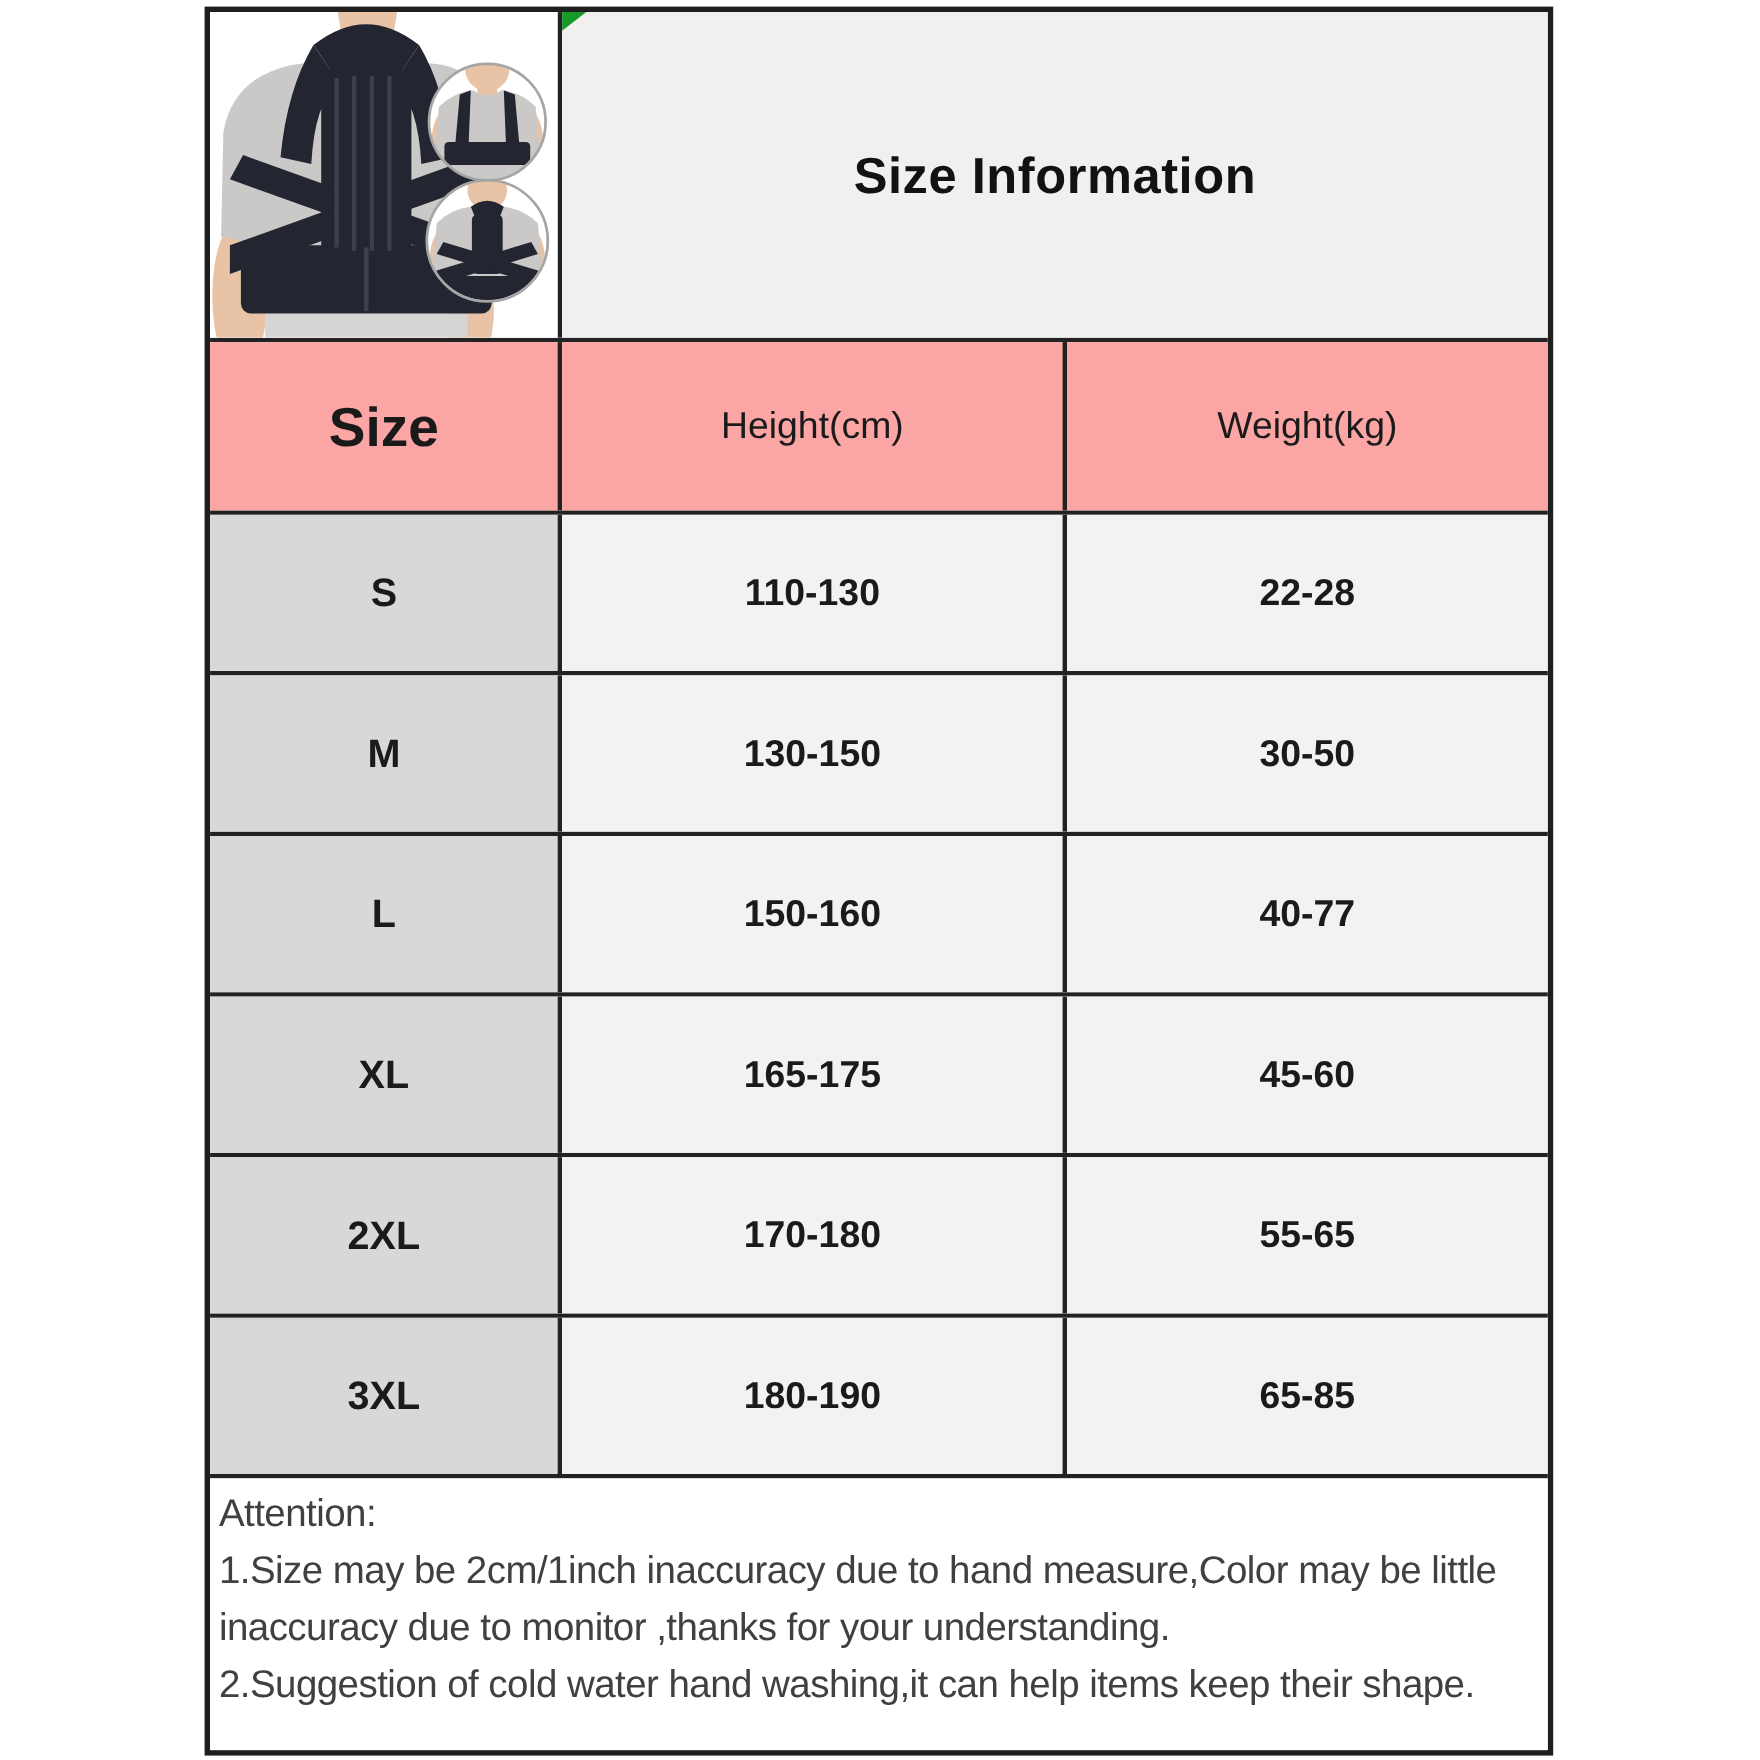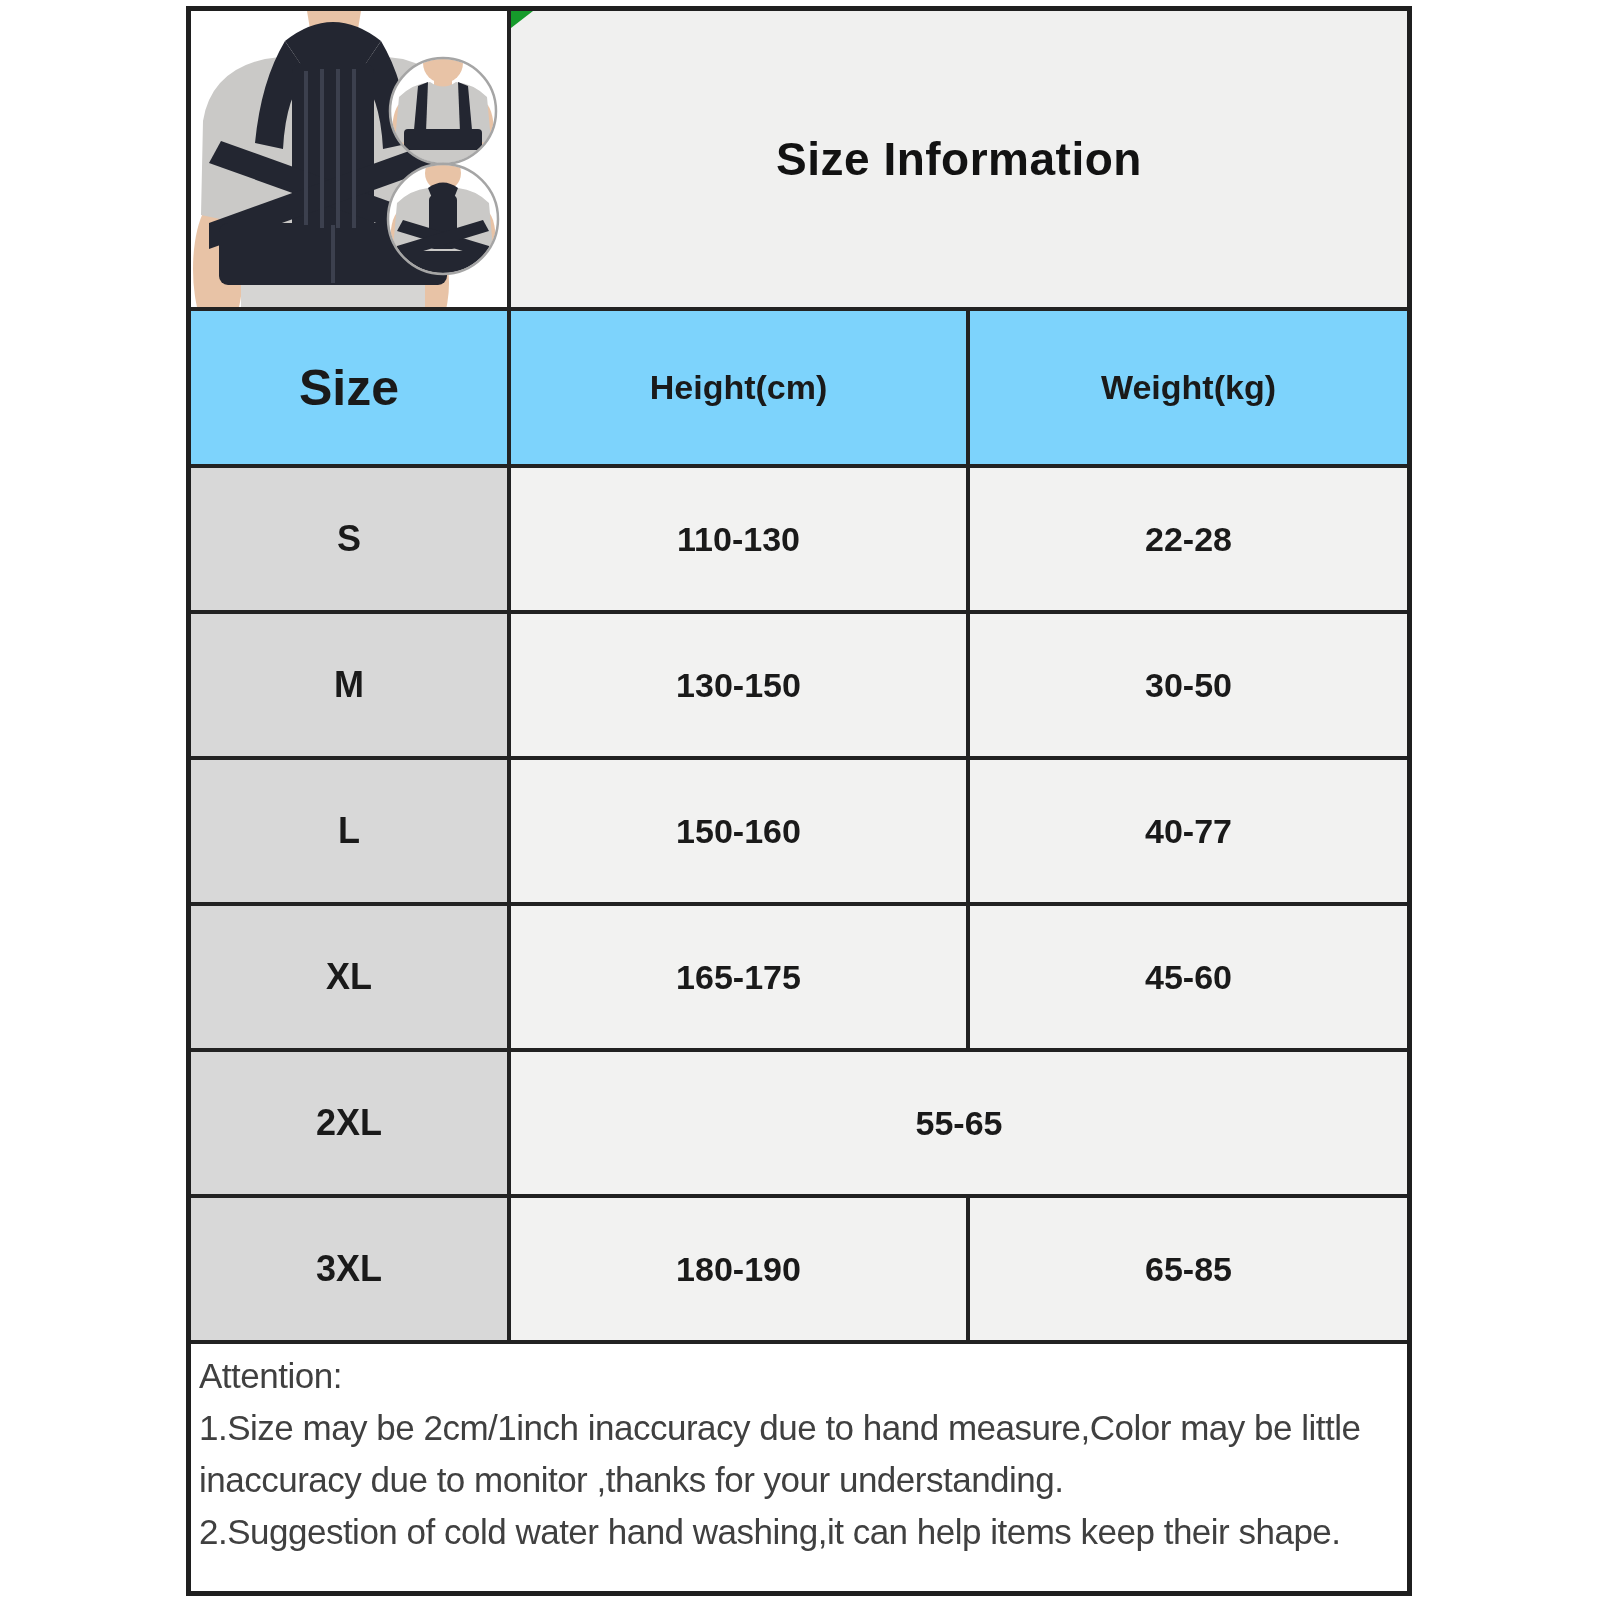--- a/index.html
+++ b/index.html
@@ -33,23 +33,23 @@
   .title-text { font-size: 46px; font-weight: bold; color: #121212; letter-spacing: 0.5px; }
   .corner-flag {
     position: absolute; left: 0; top: 0;
     width: 0; height: 0;
     border-top: 17px solid #169b2b;
     border-right: 22px solid transparent;
   }
 
   
   .row-head { height: 157px; }
-  .row-head .cell { background: #7dd3fc; }
+  .row-head .cell { background: #fca5a5; }
   .head-size { font-size: 50px; font-weight: bold; }
-  .head-col  { font-size: 34px; font-weight: bold; }
+  .head-col  { font-size: 34px; font-weight: normal; }
 
   
   .row-data { height: 146px; }
   .row-data .c0 { background: #d8d8d8; }
   .row-data .c1, .row-data .c2 { background: #f2f2f1; }
   .size-label { font-size: 36px; font-weight: bold; }
   .value { font-size: 34px; font-weight: bold; }
 
   
   .attention {
@@ -198,20 +198,23 @@
         <span class="value">165-175</span>
       </div>
     <div class="cell c2">
         <span class="value">45-60</span>
       </div>
   </div>
   <div class="row row-data">
     <div class="cell c0">
         <span class="size-label">2XL</span>
       </div>
+    <div class="cell c1">
+        <span class="value">170-180</span>
+      </div>
     <div class="cell c2">
         <span class="value">55-65</span>
       </div>
   </div>
   <div class="row row-data">
     <div class="cell c0">
         <span class="size-label">3XL</span>
       </div>
     <div class="cell c1">
         <span class="value">180-190</span>

